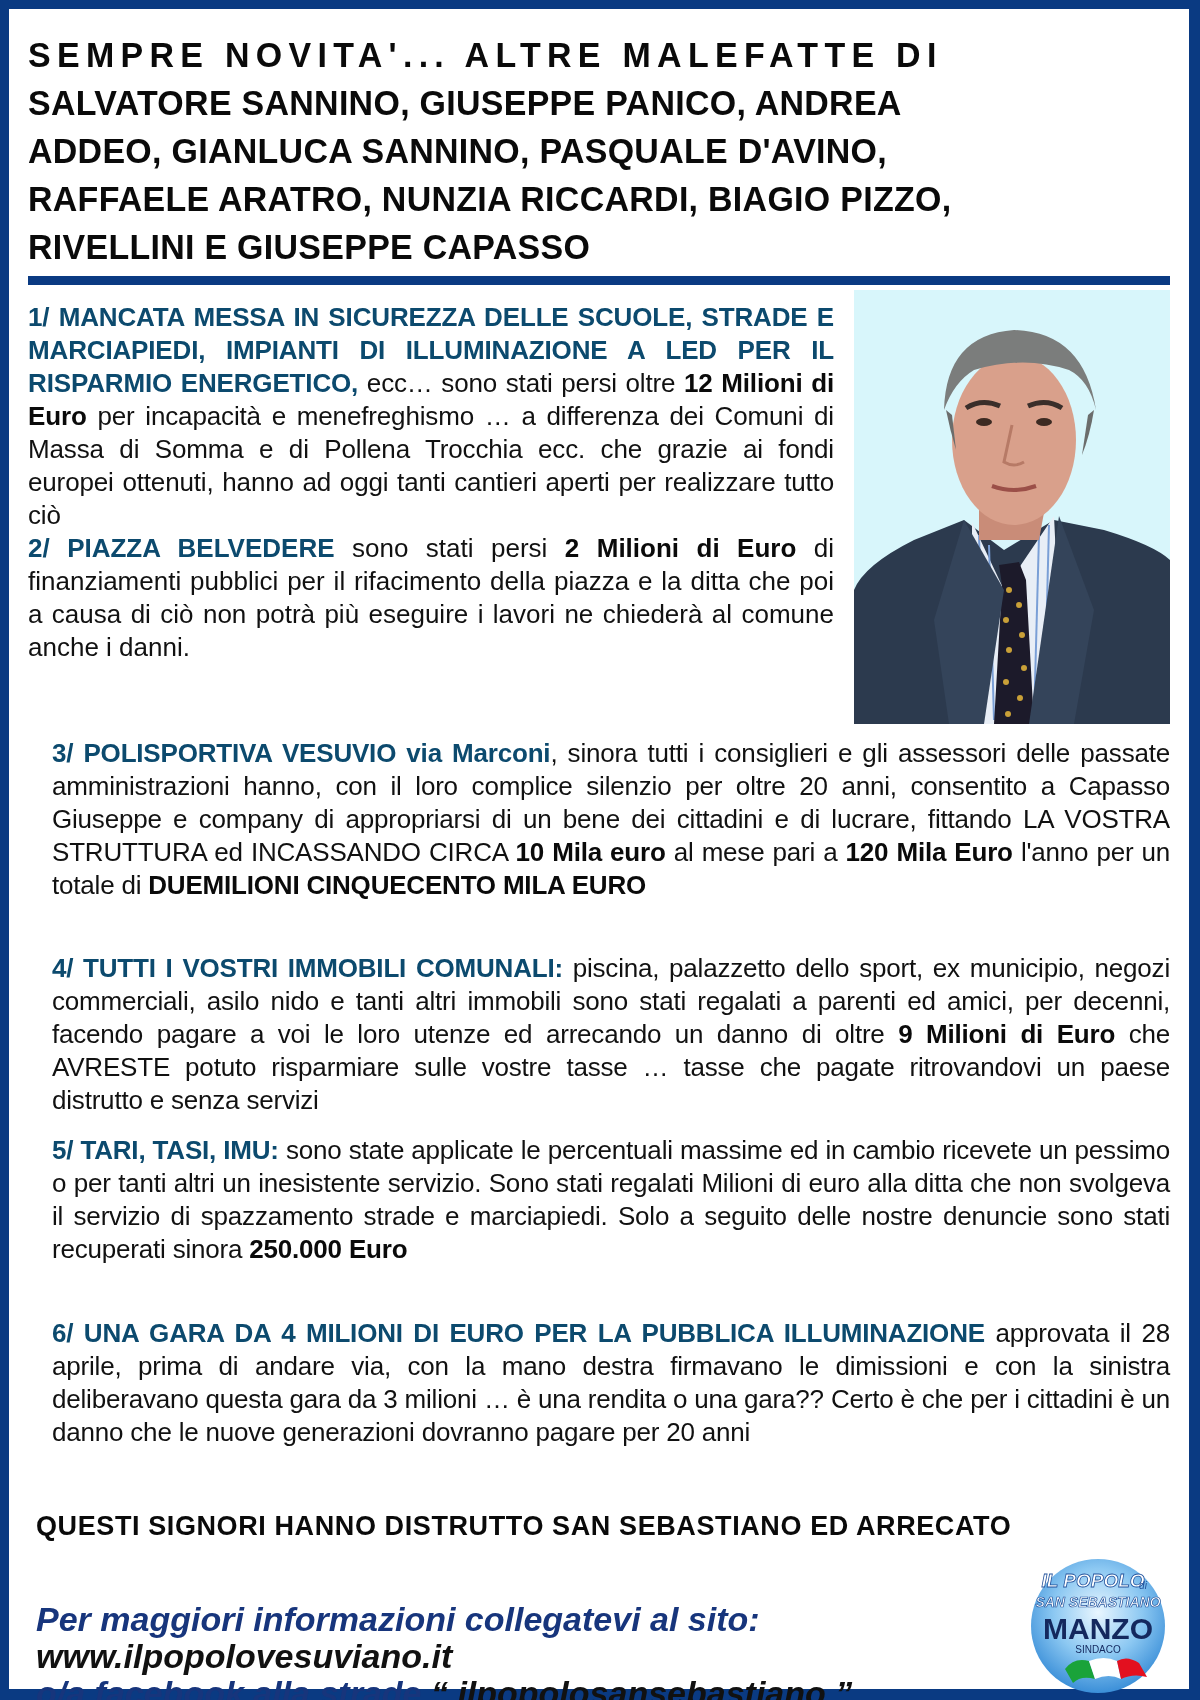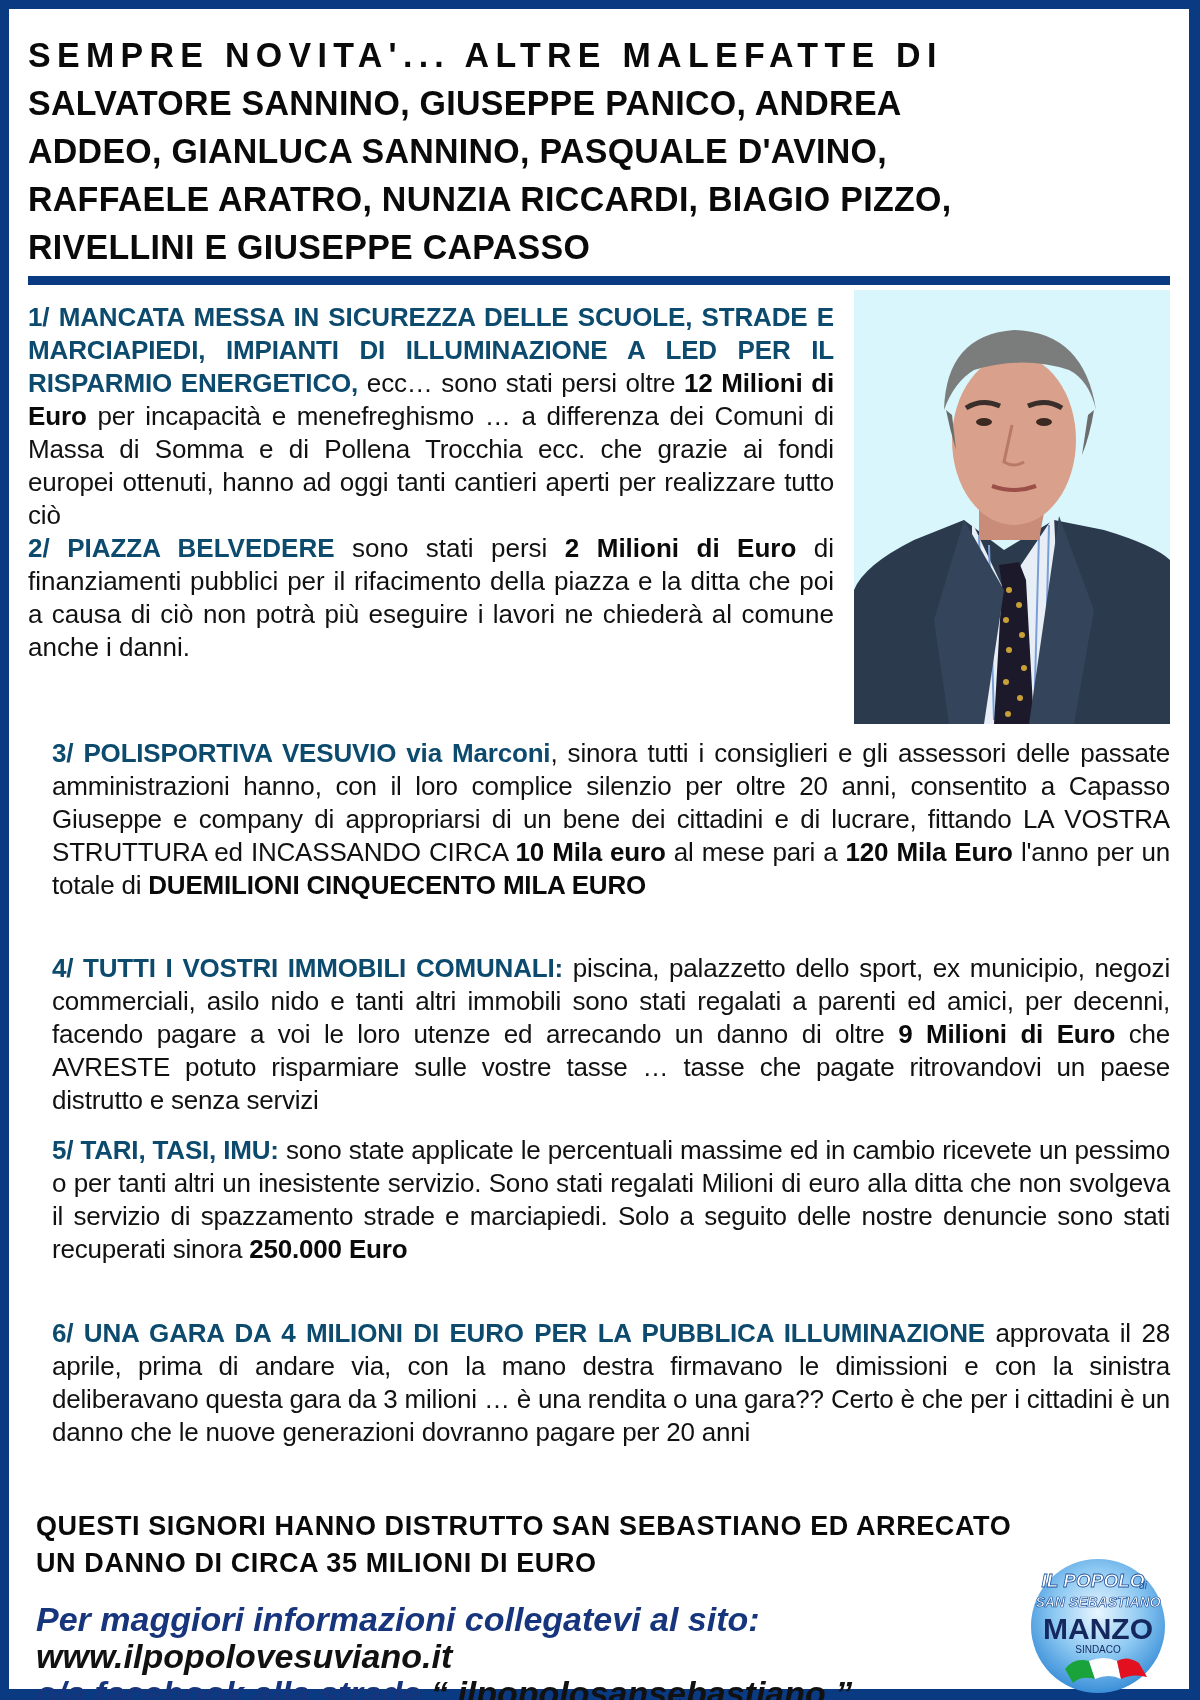--- a/index.html
+++ b/index.html
@@ -180,21 +180,20 @@
     <div class="full" style="top:1125px">
       <p class="para tight"><span class="red">5/ TARI, TASI, IMU:</span><span> sono state applicate le percentuali massime ed in cambio ricevete un pessimo  o per tanti altri un inesistente servizio. Sono stati regalati Milioni di euro alla ditta che non svolgeva il servizio di spazzamento strade e marciapiedi. Solo a seguito delle nostre denuncie sono stati recuperati  sinora </span><b>250.000 Euro</b></p>
     </div>
 
     <div class="full" style="top:1308px">
       <p class="para tight"><span class="red">6/ UNA GARA DA 4 MILIONI DI EURO PER LA PUBBLICA ILLUMINAZIONE</span><span> approvata il 28 aprile, prima di andare via, con la mano destra firmavano le dimissioni e con la sinistra deliberavano questa gara da 3 milioni … è una rendita o una gara?? Certo è che per i cittadini è un danno che le nuove generazioni dovranno pagare per 20 anni</span></p>
     </div>
 
     <p class="closing">
       <span>QUESTI SIGNORI HANNO DISTRUTTO SAN SEBASTIANO ED ARRECATO</span><br>
-      <span>UN DANNO DI CIRCA 35 MILIONI DI EURO</span>
     </p>
 
     <p class="info">
       <span>Per maggiori informazioni collegatevi al sito: </span><span class="dark">www.ilpopolovesuviano.it</span><br>
       <span>o/a facebook alla strade   </span><span class="dark">“ ilpopolosansebastiano ”</span>
     </p>
 
     <div class="logo">
       <svg width="138" height="138" viewBox="0 0 138 138">
         <defs>

